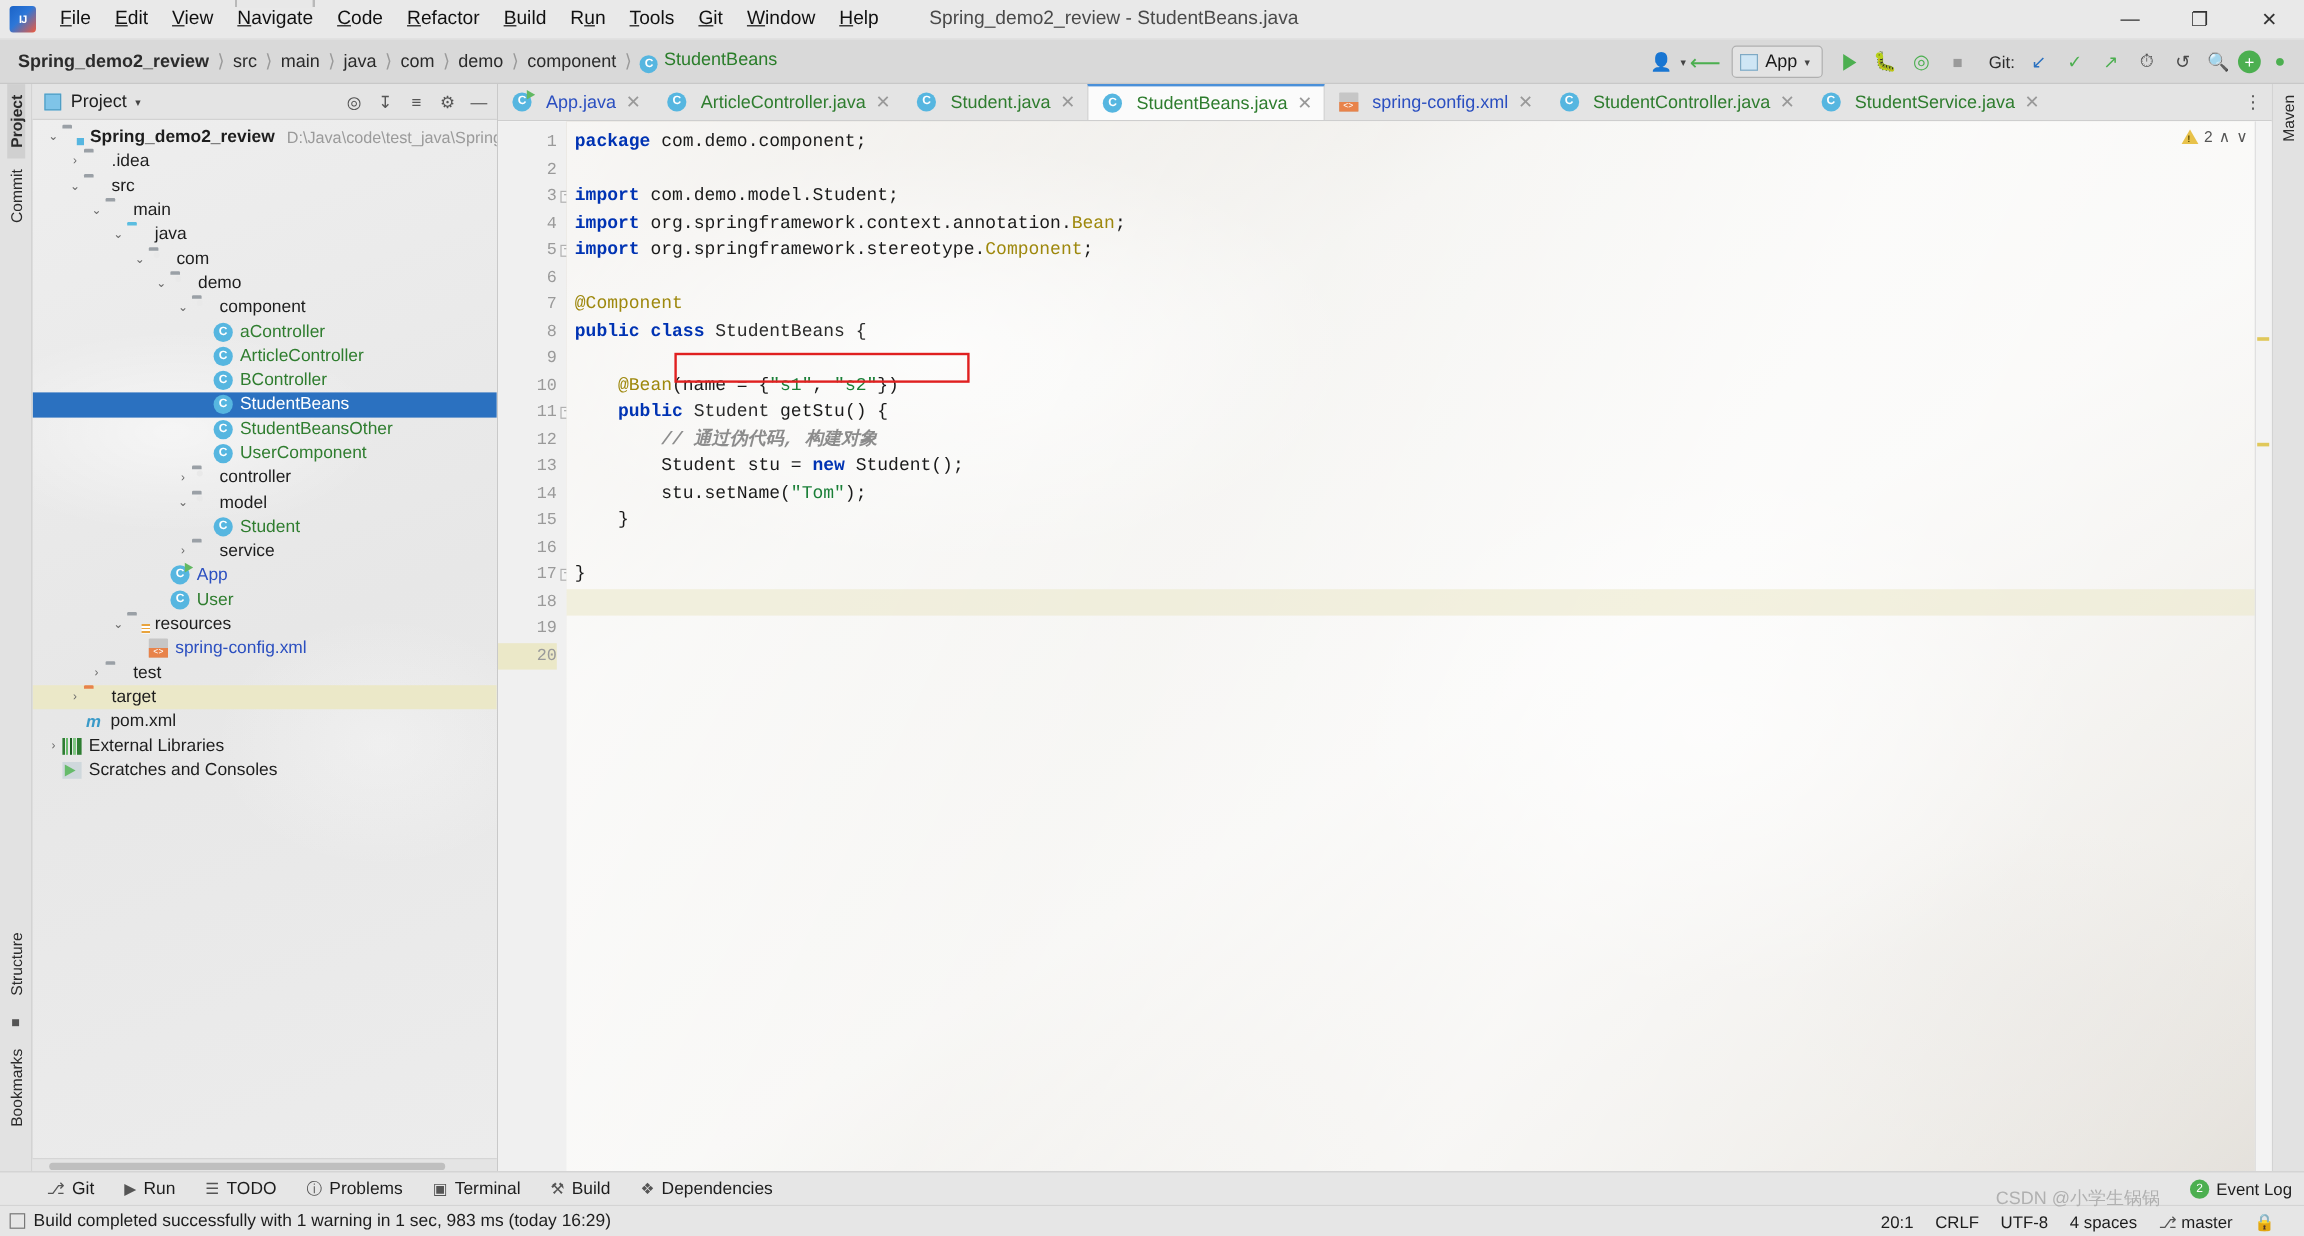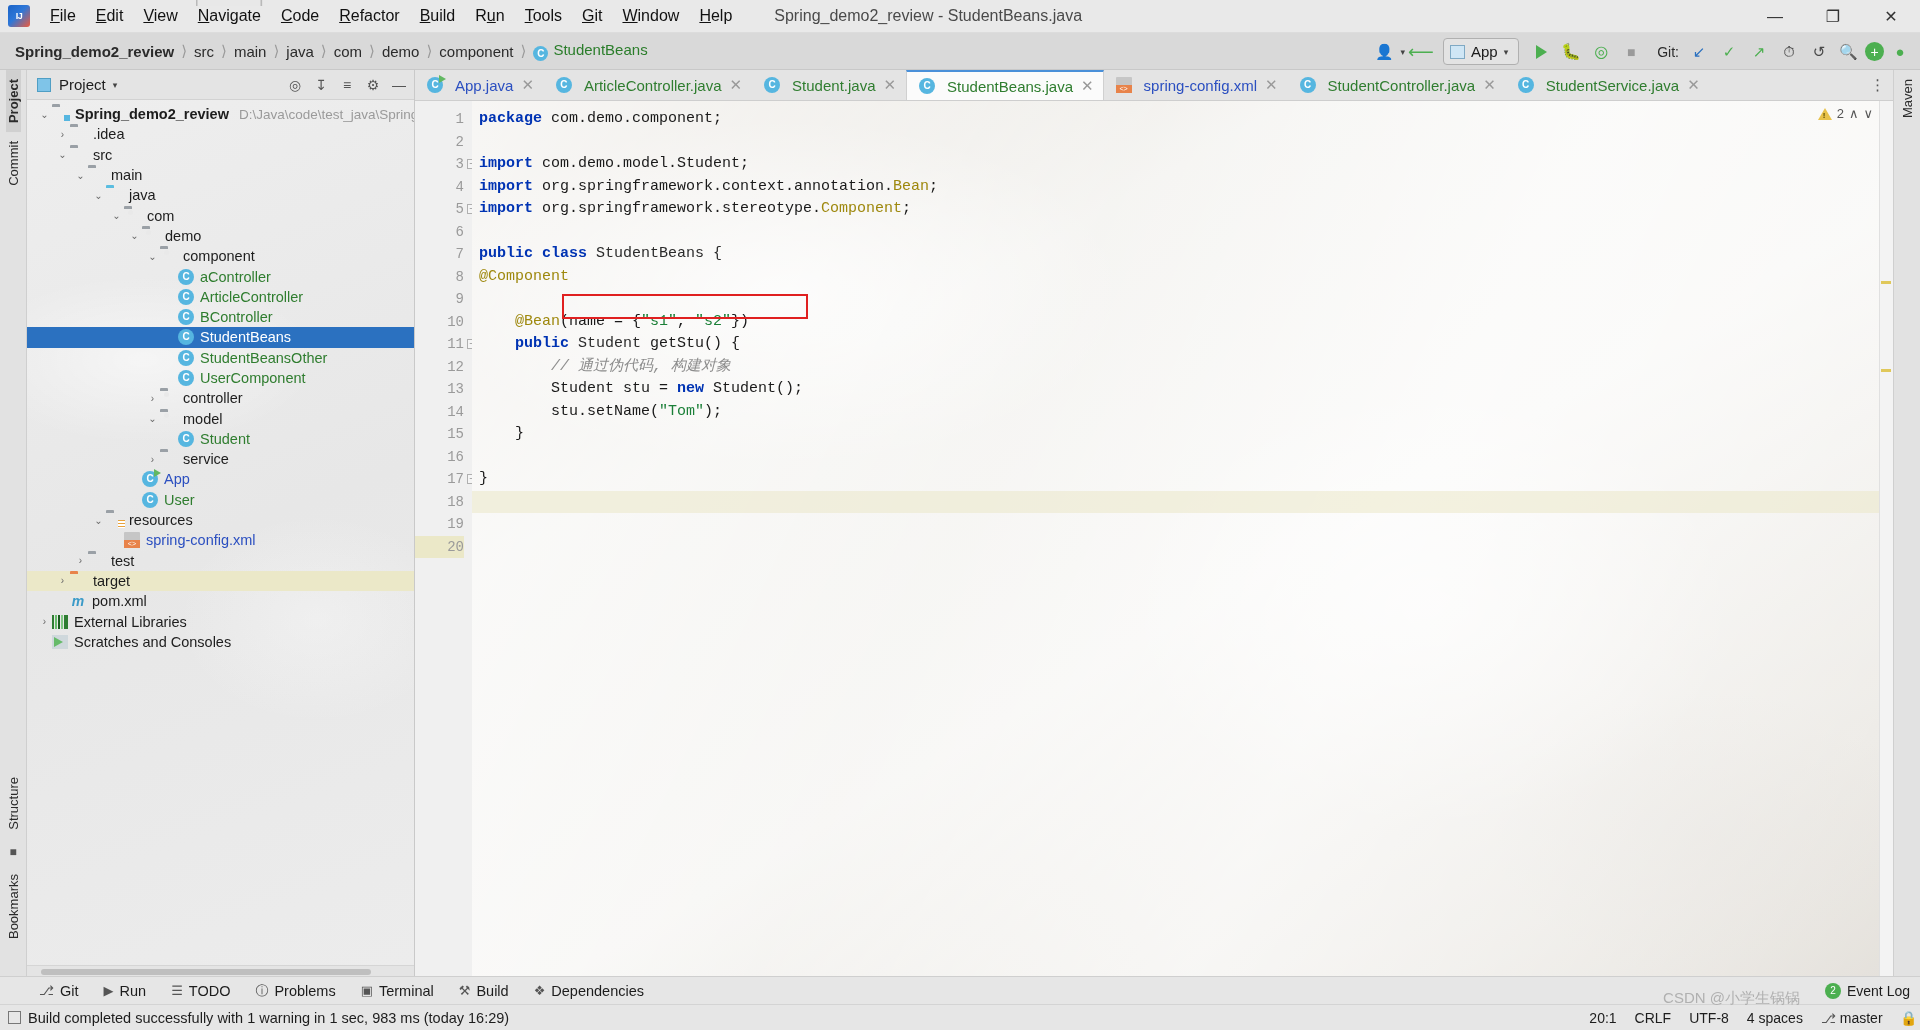--- a/index.html
+++ b/index.html
@@ -314,21 +314,21 @@
     position:relative; z-index:2; padding-top:7px;
     font-family:"Liberation Mono", monospace; font-size:15px;
   }
   .cline { height:22.5px; line-height:22.5px; white-space:pre; padding-left:7px; }
   .cline.cur { background:rgba(235,232,200,0.55); }
   .k  { color:#0033b3; font-weight:600; }   
   .an { color:#9e880d; }                     
   .st { color:#1a7f37; }                     
   .nm { color:#1a1a1a; }
   .ty { color:#2b2b2b; }
-  .cm { color:#8c8c8c; font-style:italic; }
+  .cm { color:#8c8c8c; font-style:italic;font-weight:bold; }
   .num{ color:#1750eb; }
 
   .redbox {
     position:absolute; z-index:5; border:2px solid #e02020;
     pointer-events:none;
   }
   .arrow-svg { position:absolute; inset:0; z-index:6; pointer-events:none; }
 
   
   .rightmark {
@@ -378,21 +378,21 @@
     color:#fff;font-size:10px;text-align:center;line-height:16px;
   }
   .statusbar {
     height: 26px; min-height:26px; background:#e6e6e6;
     border-top:1px solid #d4d4d4; display:flex; align-items:center;
     padding-left: 8px; font-size:14.5px; color:#1d1d1d; position:relative;
   }
   .sb-left { display:flex; align-items:center; gap:7px;justify-content:space-between; }
   .sb-sq { width:13px;height:13px;border:1.5px solid #777; }
   .sb-right {
-    position:absolute; right:2px; display:flex; align-items:center; gap:18px;
+    position:absolute; right:24px; display:flex; align-items:center; gap:18px;
     font-size:14px; color:#1d1d1d;
   }
   .watermark {
     position:absolute; right:120px; bottom:22px; z-index:30;
     font-size:15px; color:#b0b0b0; white-space:nowrap;
   }
   .branch-ico { font-size:13px; color:#555; }
 </style>
 </head>
 <body>
@@ -699,22 +699,22 @@
           </div>
 
         <div class="codewrap">
           <div class="codeblock" id="codeblock">
               <div class="cline"><span class="k">package </span><span class="nm">com.demo.component;</span></div>
               <div class="cline">&nbsp;</div>
               <div class="cline"><span class="k">import </span><span class="nm">com.demo.model.Student;</span></div>
               <div class="cline"><span class="k">import </span><span class="nm">org.springframework.context.annotation.</span><span class="an">Bean</span><span class="nm">;</span></div>
               <div class="cline"><span class="k">import </span><span class="nm">org.springframework.stereotype.</span><span class="an">Component</span><span class="nm">;</span></div>
               <div class="cline">&nbsp;</div>
+              <div class="cline"><span class="an">@Component</span></div>
               <div class="cline"><span class="k">public </span><span class="k">class </span><span class="ty">StudentBeans {</span></div>
-              <div class="cline"><span class="an">@Component</span></div>
               <div class="cline">&nbsp;</div>
               <div class="cline"><span class="an">    @Bean</span><span class="nm">(name = {</span><span class="st">"s1"</span><span class="nm">, </span><span class="st">"s2"</span><span class="nm">})</span></div>
               <div class="cline"><span class="k">    public </span><span class="ty">Student </span><span class="nm">getStu</span><span class="nm">() {</span></div>
               <div class="cline"><span class="cm">        // 通过伪代码, 构建对象</span></div>
               <div class="cline"><span class="nm">        Student stu = </span><span class="k">new </span><span class="nm">Student();</span></div>
               <div class="cline"><span class="nm">        stu.setName(</span><span class="st">"Tom"</span><span class="nm">);</span></div>
               <div class="cline"><span class="nm">    }</span></div>
               <div class="cline">&nbsp;</div>
               <div class="cline"><span class="nm">}</span></div>
               <div class="cline cur">&nbsp;</div>

